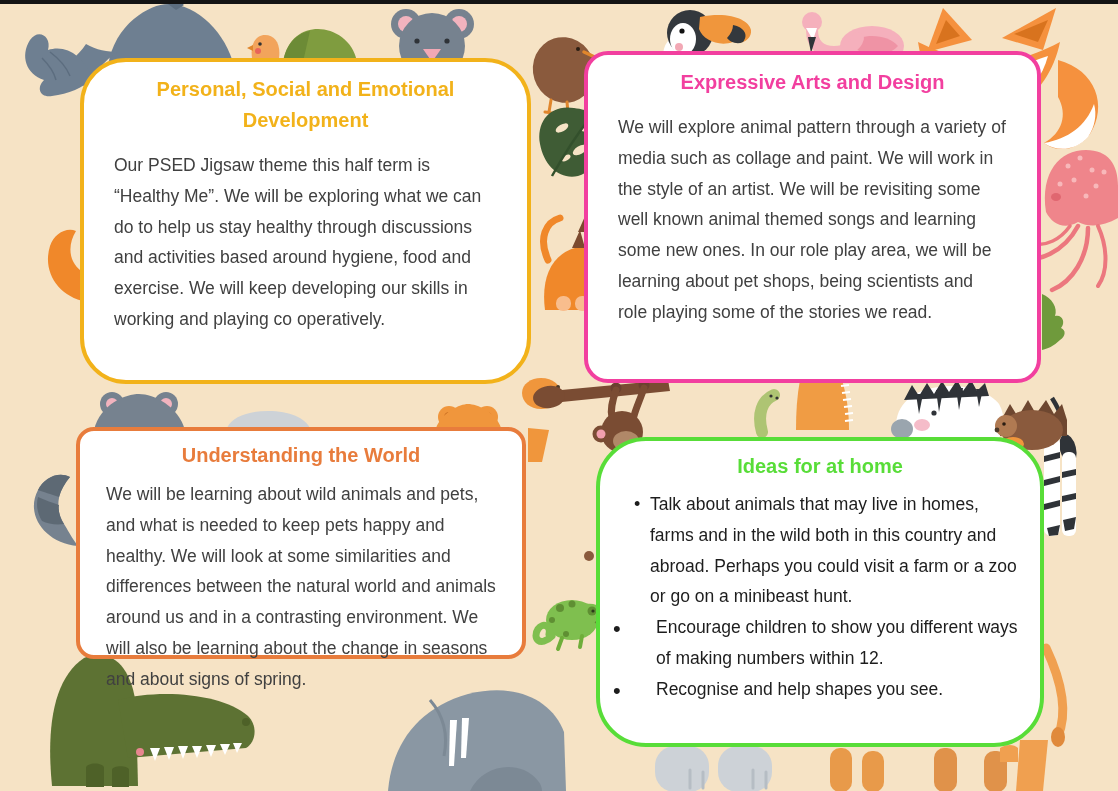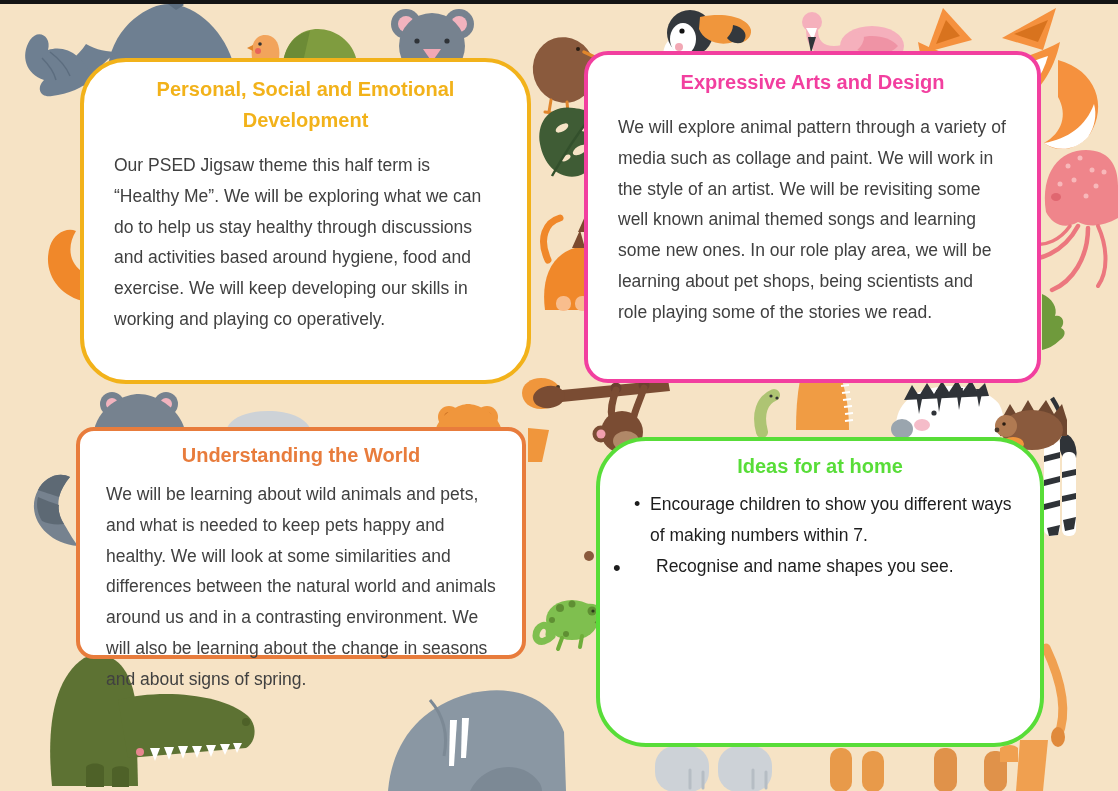--- a/index.html
+++ b/index.html
@@ -329,16 +329,17 @@
 </section>
 
 <section class="card" id="card-utw" style="left: 76px; top: 427px; width: 450px; height: 232px; border-radius: 18px; border-color: rgb(232, 124, 60);">
   <h2 class="card-title" style="color: rgb(232, 124, 60);">Understanding the World</h2>
   <p class="card-body">We will be learning about wild animals and pets, and what is  needed to keep pets happy and healthy. We will look at some similarities and differences between the natural world and animals around us and in a contrasting environment. We will also be learning about the change in seasons and about signs of spring.</p>
 </section>
 
 <section class="card" id="card-home" style="left: 596px; top: 431px; width: 448px; height: 310px; border-radius: 50px; border-color: rgb(88, 221, 56); margin-top: 6px;">
   <h2 class="card-title" style="color: rgb(88, 221, 56);">Ideas for at home</h2>
   <ul class="bullets">
-    <li>Encourage children to show you different ways of making numbers within 7.</li>
-    <li>Recognise and name shapes you see.</li>
+    <li>Talk about animals that may live in homes, farms and in the wild both in this country and abroad. Perhaps you could visit a farm or a zoo or go on a minibeast hunt.</li>
+    <li>Encourage children to show you different ways of making numbers within 12.</li>
+    <li>Recognise and help shapes you see.</li>
   </ul>
 </section>
 
 </body></html>

